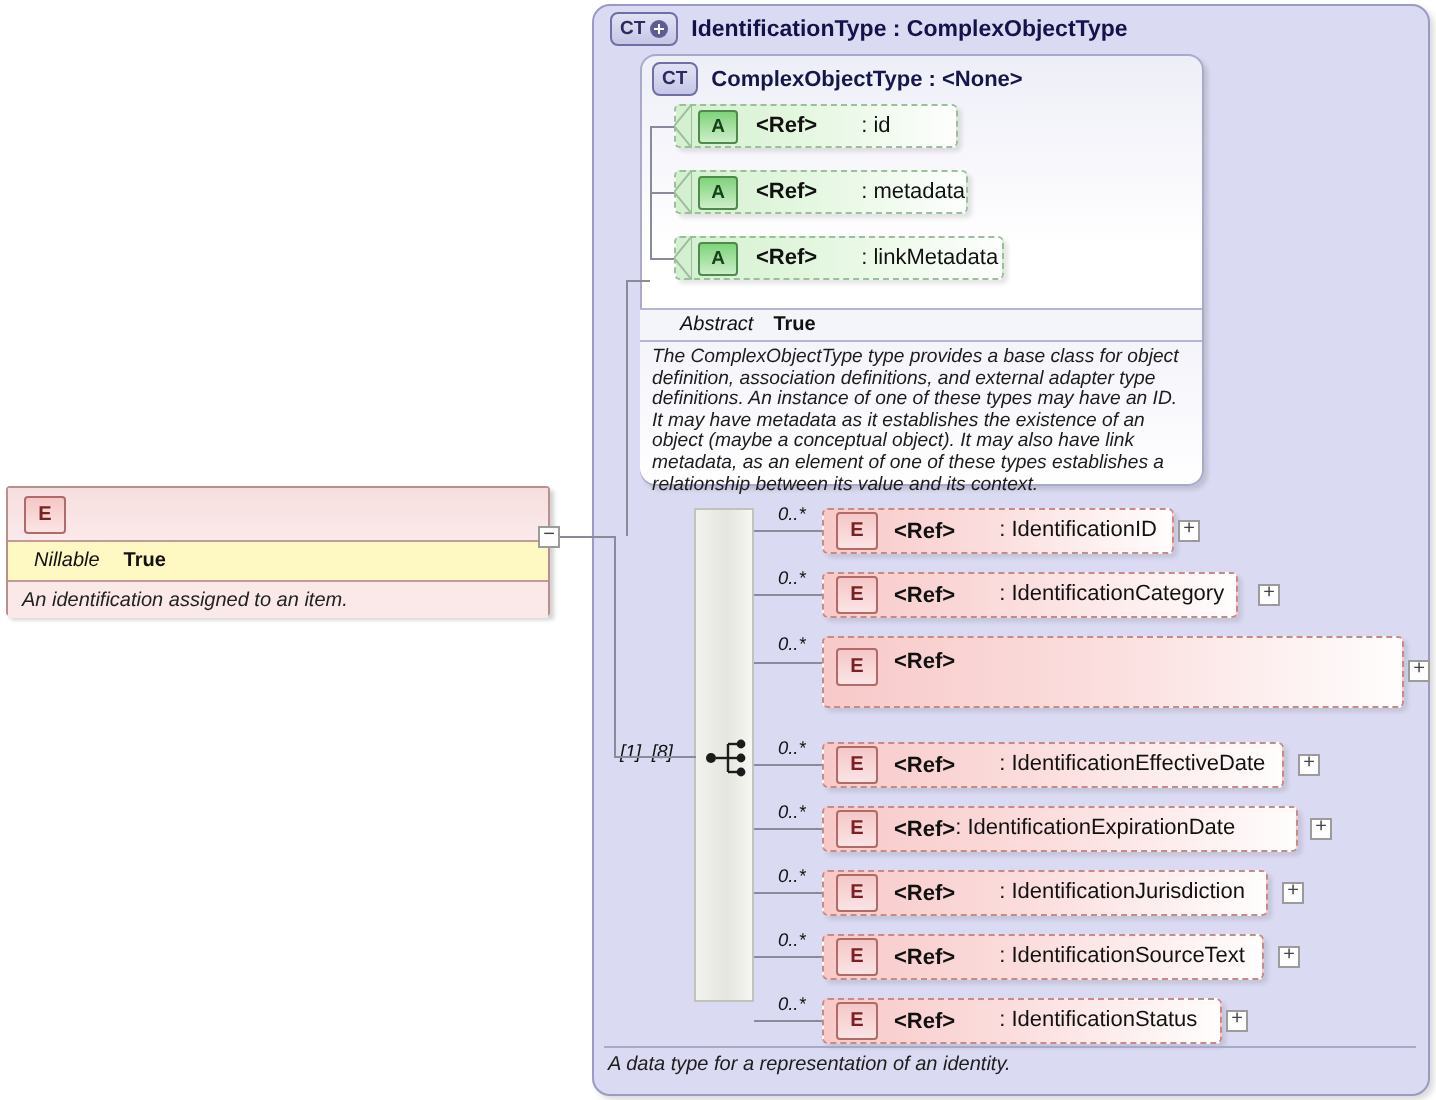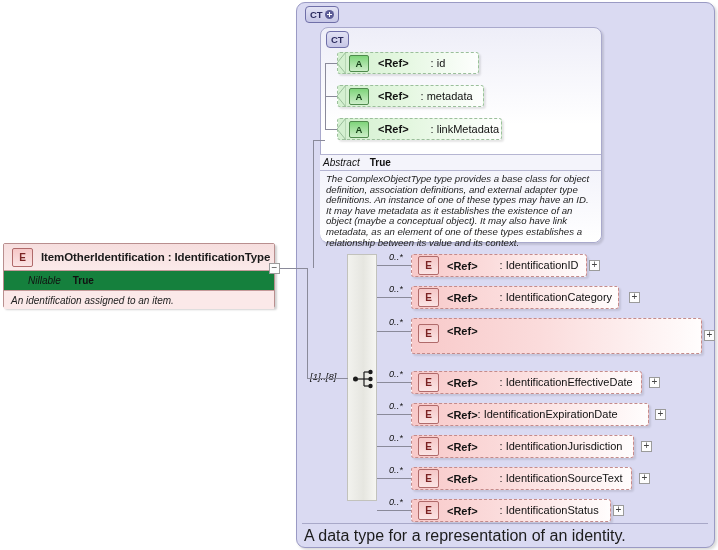--- a/index.html
+++ b/index.html
@@ -26,22 +26,22 @@
   .badge-e{
     width:19px;height:17px;margin-left:8px;margin-right:8px;
     background:linear-gradient(to bottom,#f5c7c7,#fbe4e4);
     border:1px solid #b06a6a;border-radius:2px;
     display:flex;align-items:center;justify-content:center;
     font-size:10px;font-weight:bold;color:#7a2222;
     flex:0 0 auto;
   }
   .lp-title{font-size:11.5px;font-weight:bold;color:#1a1a1a;letter-spacing:-.1px;}
   #left-panel .lp-prop{
-    height:19px;background:#15803d;border-bottom:1px solid #c49a9a;
-    display:flex;align-items:center;padding-left:24px;gap:12px;
+    height:19px;background:#fef9c3;border-bottom:1px solid #c49a9a;
+    display:flex;align-items:center;padding-left:13px;gap:12px;
   }
   .prop-key{font-style:italic;font-size:10px;color:#111;}
   .prop-val{font-size:10px;font-weight:bold;color:#111;}
   #left-panel .lp-doc{
     height:18px;background:#fbe9e9;display:flex;align-items:center;padding-left:7px;
     font-style:italic;font-size:10px;color:#222;
   }
 
   
   .exp{
@@ -113,21 +113,21 @@
   .name-txt{font-size:11px;color:#111;text-align:right;}
 
   
   #abstract-block{
     left:320px;top:154px;width:281px;height:88px;
     background:linear-gradient(to bottom,#f1f1fa,#ffffff);
     border-radius:0 0 8px 8px;
   }
   .ab-row{
     height:15px;border-top:1px solid #b5b5d2;border-bottom:1px solid #b5b5d2;
-    display:flex;align-items:center;padding-left:3px;gap:10px;background:#f4f4fb;
+    display:flex;align-items:center;padding-left:20px;gap:10px;background:#f4f4fb;
   }
   #abstract-doc{
     padding:3px 6px 0 6px;font-style:italic;font-size:9.6px;line-height:10.6px;color:#1c1c1c;
   }
 
   
   #compositor{
     left:347px;top:254px;width:30px;height:247px;
     background:linear-gradient(to right,#f2f2ee,#e6e6e0 55%,#f6f6f2);
     border:1px solid #c2c2bc;
@@ -142,40 +142,42 @@
     display:flex;align-items:center;
     box-shadow:2px 2px 2px rgba(0,0,0,.10);
   }
   .occ{
     position:absolute;font-style:italic;font-size:9.2px;color:#111;
   }
   .el-name{font-size:11px;color:#111;line-height:12.5px;}
 
   
   #ct-footer-rule{left:302px;top:523px;width:406px;height:1px;background:#a8a8c8;}
-  #ct-footer{left:304px;top:527px;font-size:16px;color:#1c1c1c;}
+  #ct-footer{left:304px;top:527px;font-style:italic;font-size:10px;color:#1c1c1c;}
 </style>
 </head>
 <body>
 
 <div class="abs" id="ct-panel"></div>
 
 <div class="abs" id="ct-header">
   <span class="badge-ct">
     <span>CT</span>
     <span class="plus-circ"></span>
   </span>
+  <span class="ct-title">IdentificationType : ComplexObjectType</span>
 </div>
 
 <div class="abs" id="base-panel"></div>
 
 <div class="abs" id="base-header">
   <span class="badge-ct">
     <span>CT</span>
   </span>
+  <span class="bt-title">ComplexObjectType : &lt;None&gt;</span>
 </div>
 
 <div class="abs ln lnv" style="left:325px;top:63px;width:1px;height:67px;"></div>
 <div class="abs ln lnh" style="left:325px;top:63px;width:13px;height:1px;"></div>
 <div class="abs ln lnh" style="left:325px;top:96px;width:13px;height:1px;"></div>
 <div class="abs ln lnh" style="left:325px;top:129px;width:13px;height:1px;"></div>
 
 <div class="abs attr-box" style="left:337px;top:52px;width:142px;">
   <svg class="attr-tip" viewBox="0 0 9 22" preserveAspectRatio="none">
     <polygon points="9,0 9,22 0,11" fill="#d4f0d0" stroke="#9bbf9b" stroke-width="1"></polygon>
@@ -184,21 +186,21 @@
   <span class="ref-txt">&lt;Ref&gt;</span>
   <span class="name-txt" style="margin-left:22px;">: id</span>
 </div>
 
 <div class="abs attr-box" style="left:337px;top:85px;width:147px;">
   <svg class="attr-tip" viewBox="0 0 9 22" preserveAspectRatio="none">
     <polygon points="9,0 9,22 0,11" fill="#d4f0d0" stroke="#9bbf9b" stroke-width="1"></polygon>
   </svg>
   <span class="badge-a">A</span>
   <span class="ref-txt">&lt;Ref&gt;</span>
-  <span class="name-txt" style="margin-left:12px;">: metadata</span>
+  <span class="name-txt" style="margin-left:22px;">: metadata</span>
 </div>
 
 <div class="abs attr-box" style="left:337px;top:118px;width:165px;">
   <svg class="attr-tip" viewBox="0 0 9 22" preserveAspectRatio="none">
     <polygon points="9,0 9,22 0,11" fill="#d4f0d0" stroke="#9bbf9b" stroke-width="1"></polygon>
   </svg>
   <span class="badge-a">A</span>
   <span class="ref-txt">&lt;Ref&gt;</span>
   <span class="name-txt" style="margin-left:22px;">: linkMetadata</span>
 </div>
@@ -318,21 +320,20 @@
 <div class="abs exp" style="left:613px;top:505px;">
     <i>+</i>
   </div>
 
 <div class="abs" id="ct-footer-rule"></div>
 <div class="abs" id="ct-footer">A data type for a representation of an identity.</div>
 
 <div class="abs" id="left-panel">
   <div class="lp-head">
     <span class="badge-e">E</span>
-    <span class="lp-title">ItemOtherIdentification : IdentificationType</span>
   </div>
   <div class="lp-prop">
     <span class="prop-key">Nillable</span>
     <span class="prop-val">True</span>
   </div>
   <div class="lp-doc">An identification assigned to an item.</div>
 </div>
 <div class="abs exp" style="left:269px;top:263px;">
     <i>−</i>
   </div>

